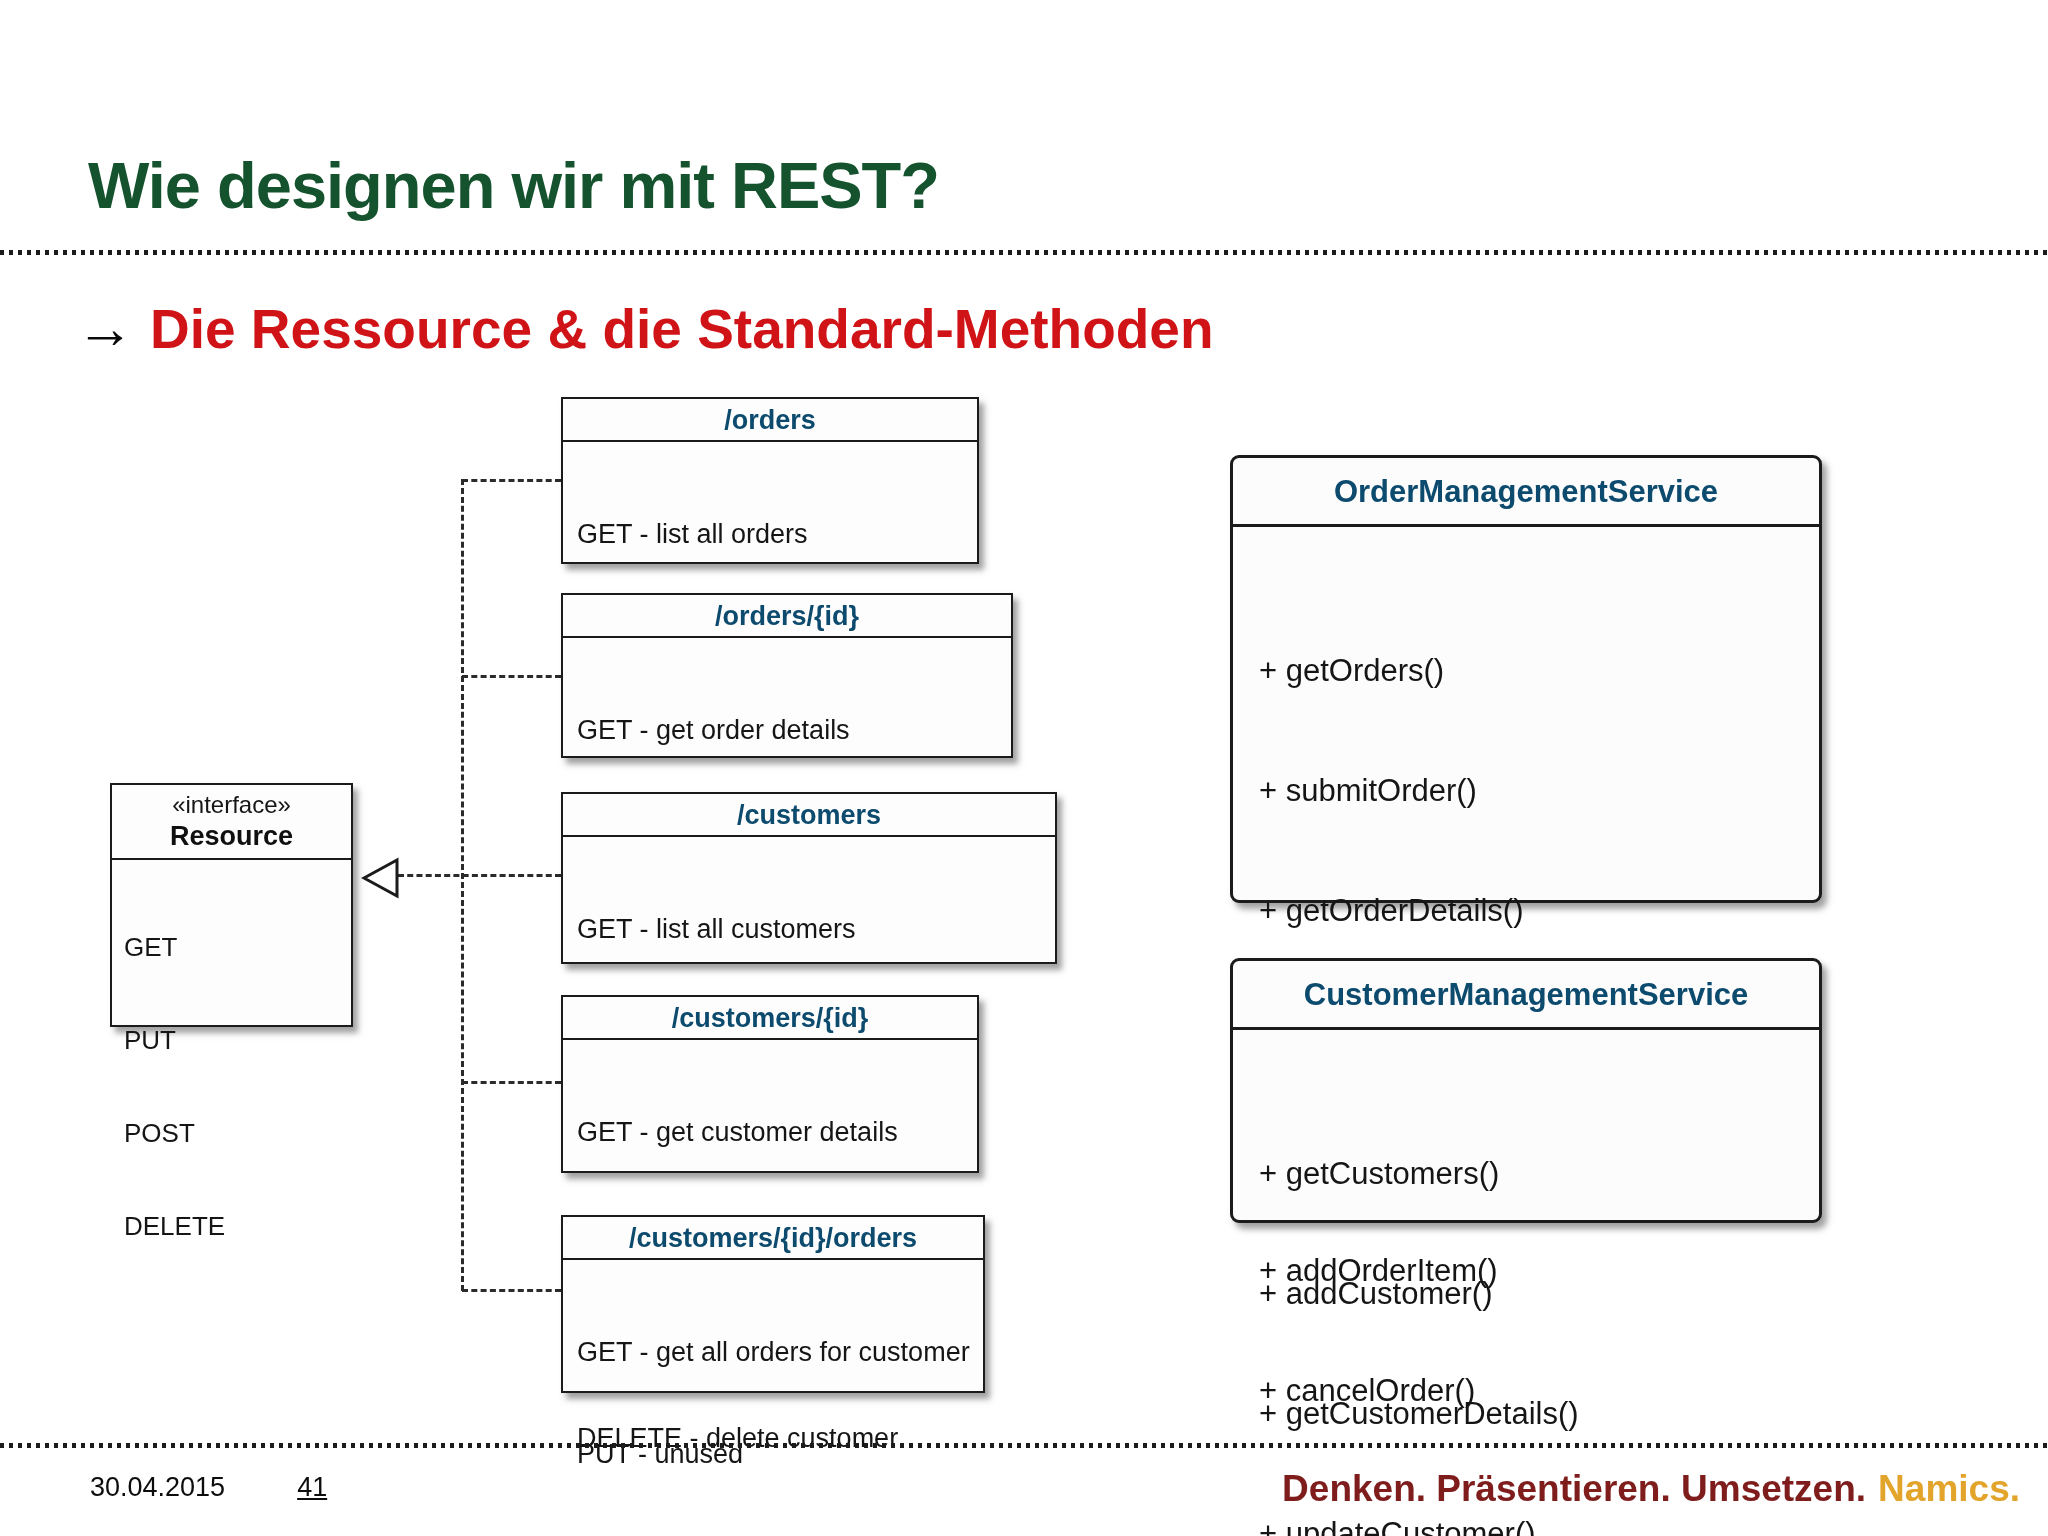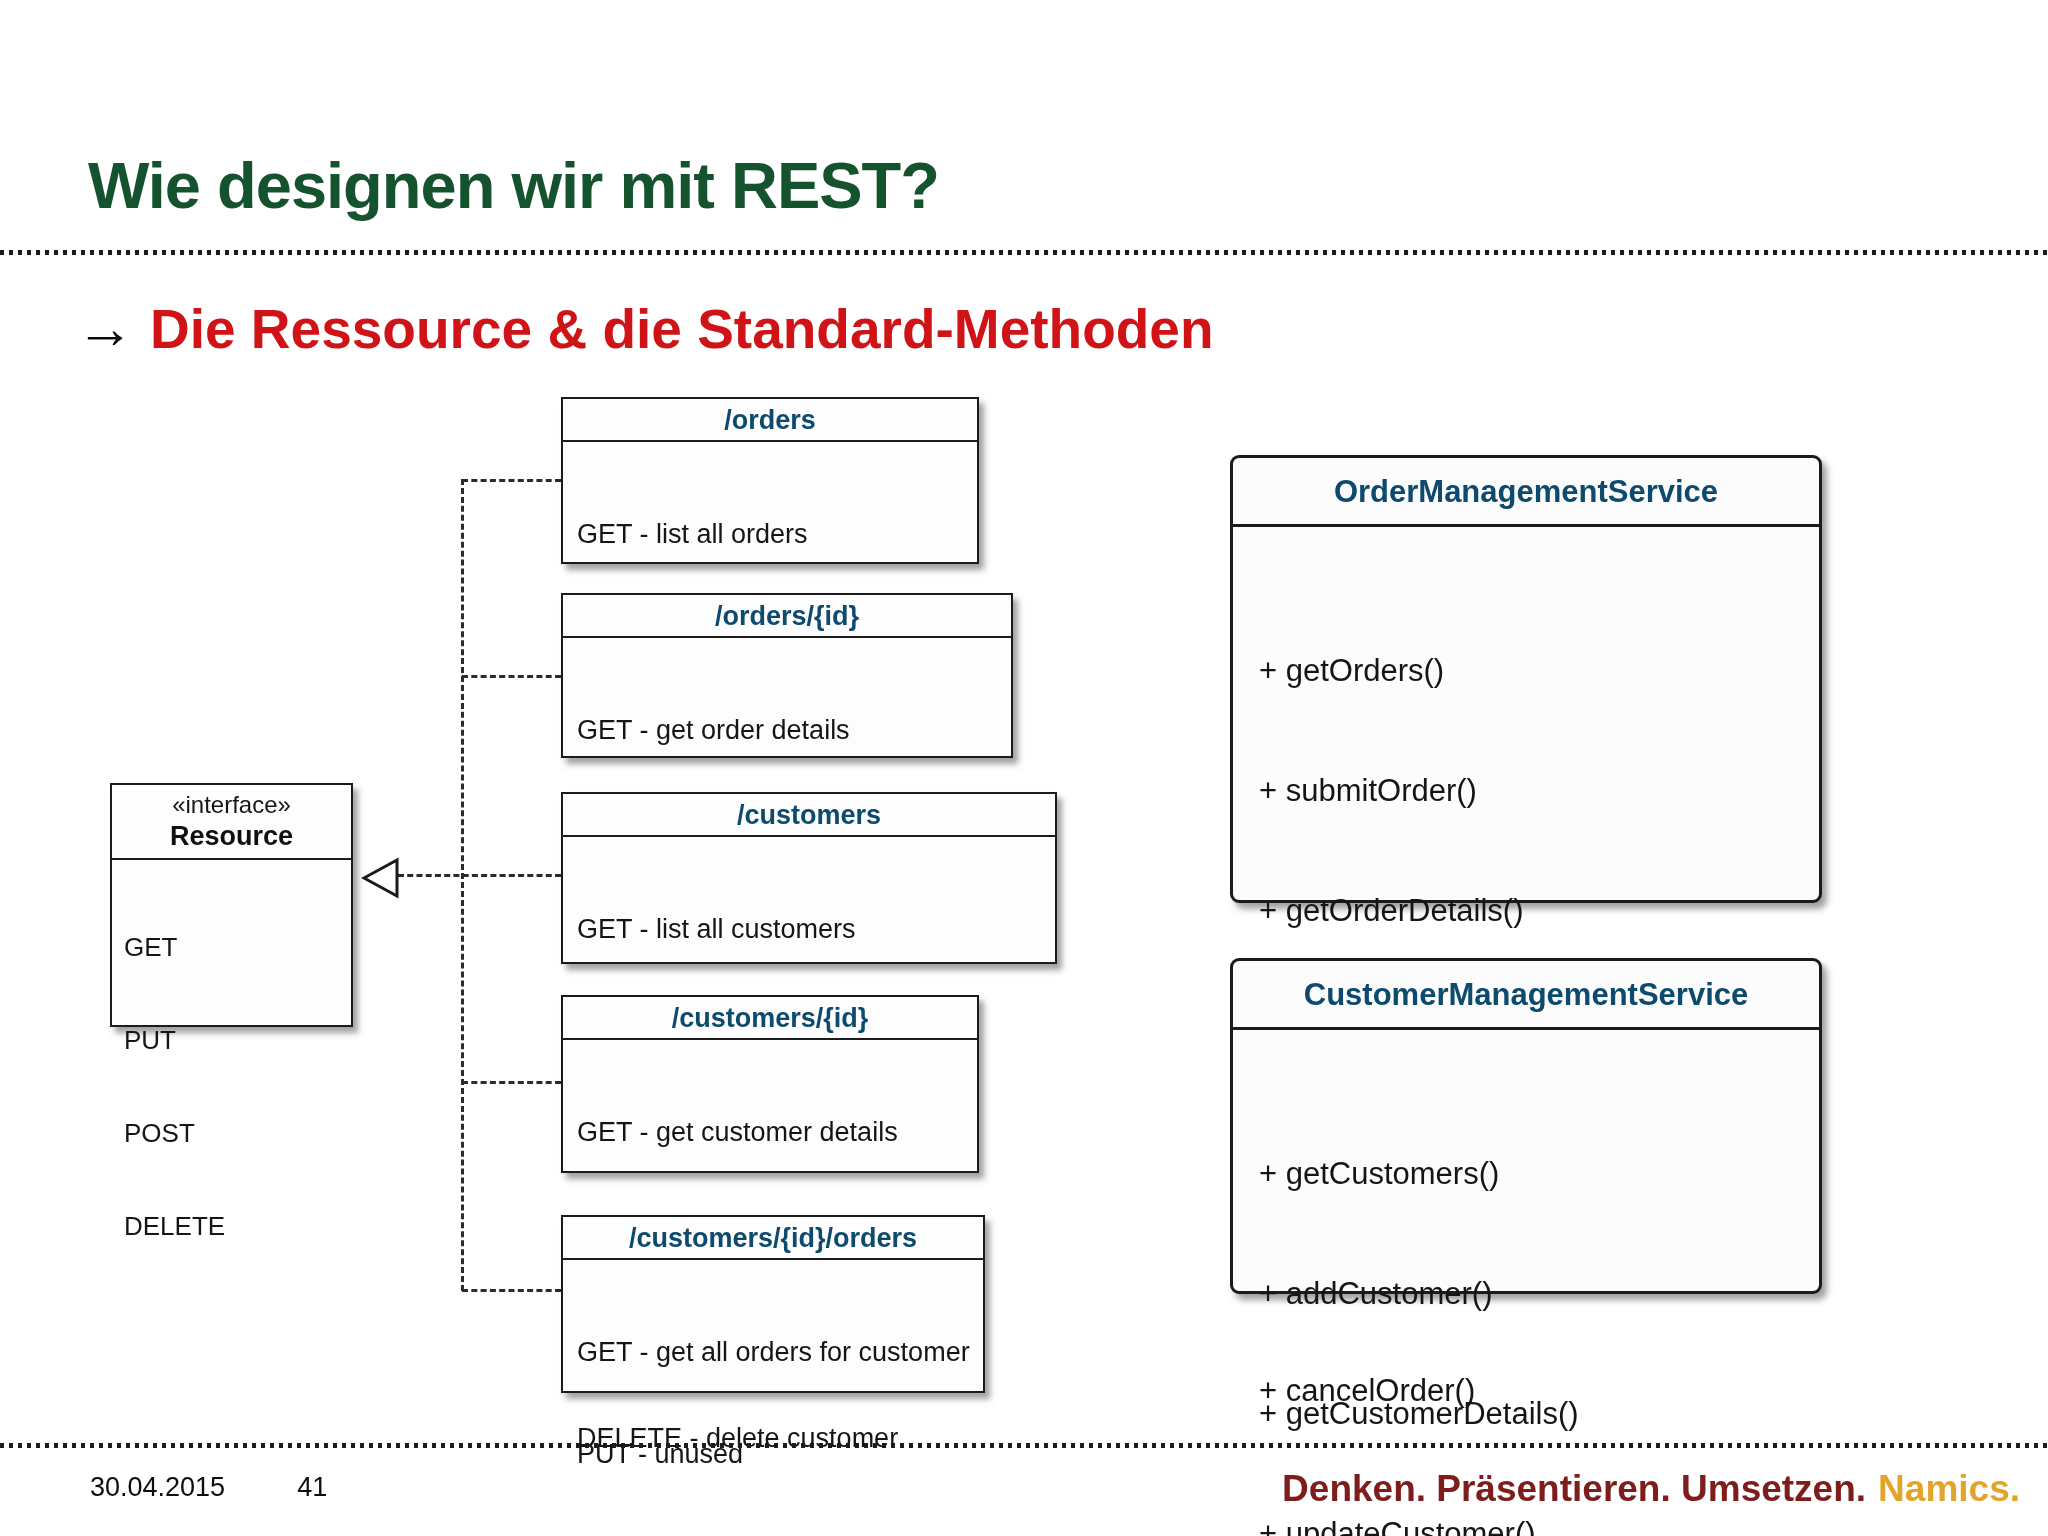--- a/index.html
+++ b/index.html
@@ -41,21 +41,21 @@
   
   .svc-box{border-width:3px;background:#fcfcfc;border-radius:9px;}
   .svc-box .box-title{font-size:31px;padding:16px 6px 14px;border-bottom-width:3px;}
   .svc-box .box-rows{font-size:31px;line-height:40px;padding:44px 10px 10px 26px;}
   
   .dash-h{position:absolute;border-top:3px dashed #2b2b2b;height:0;}
   .dash-v{position:absolute;border-left:3px dashed #2b2b2b;width:0;}
   .tri{position:absolute;}
   
   .footer-left{position:absolute;left:90px;top:1472px;font-size:27px;color:#0c0c0c;white-space:nowrap;}
-  .footer-left .page-num{margin-left:72px;}
+  .footer-left .page-num{margin-left:72px;text-decoration:underline;}
   .footer-right{position:absolute;right:28px;top:1468px;font-size:37px;font-weight:bold;white-space:nowrap;}
   .footer-right .tag-black{color:#7f1d1d;}
   .footer-right .tag-brand{color:#e3a42b;margin-left:12px;}
 </style>
 </head>
 <body>
 
 <div class="slide">
 
   <div class="page-title">Wie designen wir mit REST?</div>
@@ -143,21 +143,21 @@
       <div>+ getOrders()</div>
       <div>+ submitOrder()</div>
       <div>+ getOrderDetails()</div>
       <div>+ getOrdersForCustomers()</div>
       <div>+ updateOrder()</div>
       <div>+ addOrderItem()</div>
       <div>+ cancelOrder()</div>
     </div>
   </div>
 
-  <div class="uml-box svc-box" style="left:1230px;top:958px;width:592px;height:336px;">
+  <div class="uml-box svc-box" style="left:1230px;top:958px;width:592px;height:265px;">
     <div class="box-title">CustomerManagementService</div>
     <div class="box-rows">
       <div>+ getCustomers()</div>
       <div>+ addCustomer()</div>
       <div>+ getCustomerDetails()</div>
       <div>+ updateCustomer()</div>
       
     </div>
   </div>
 

